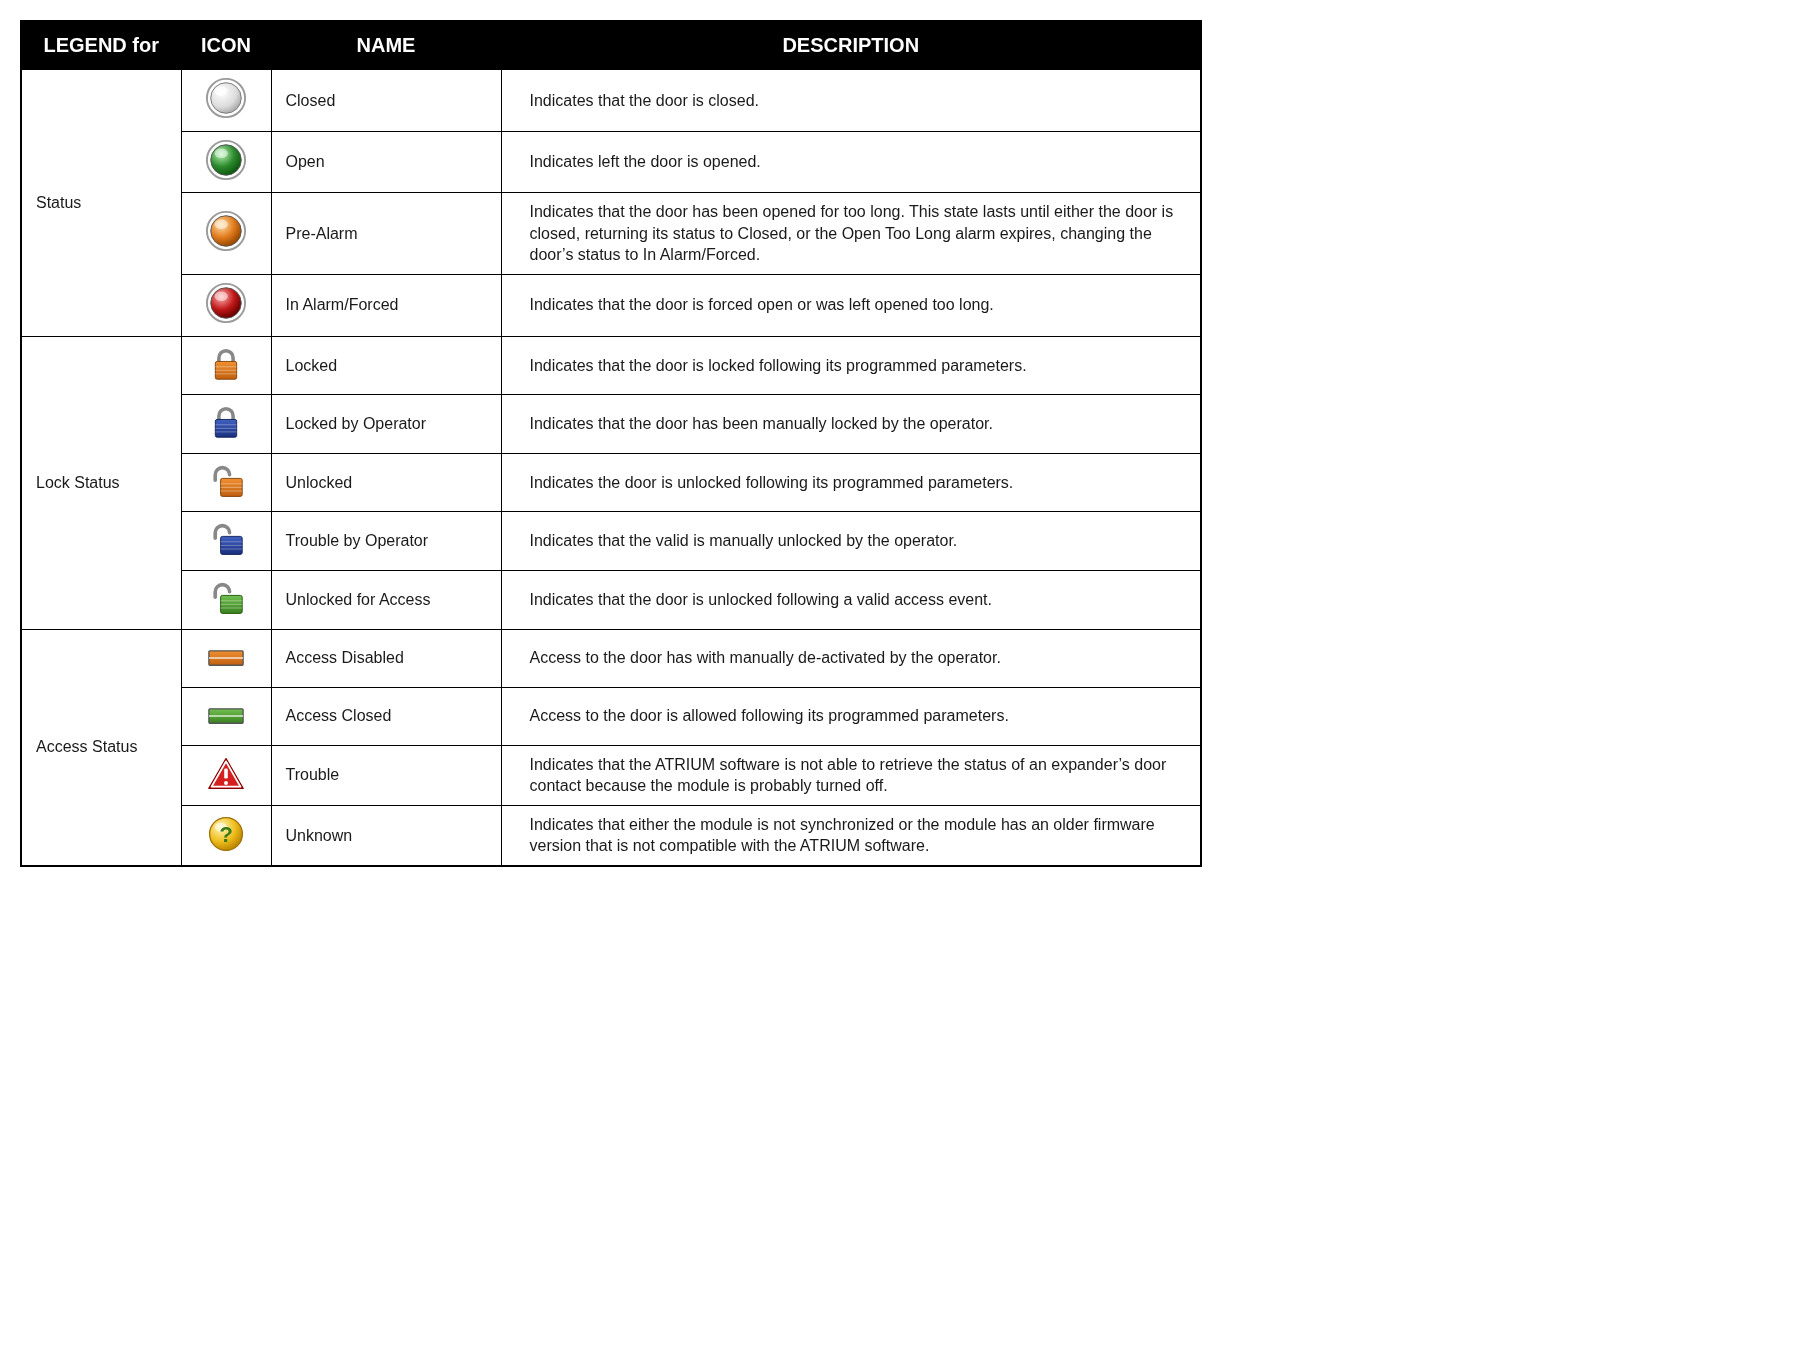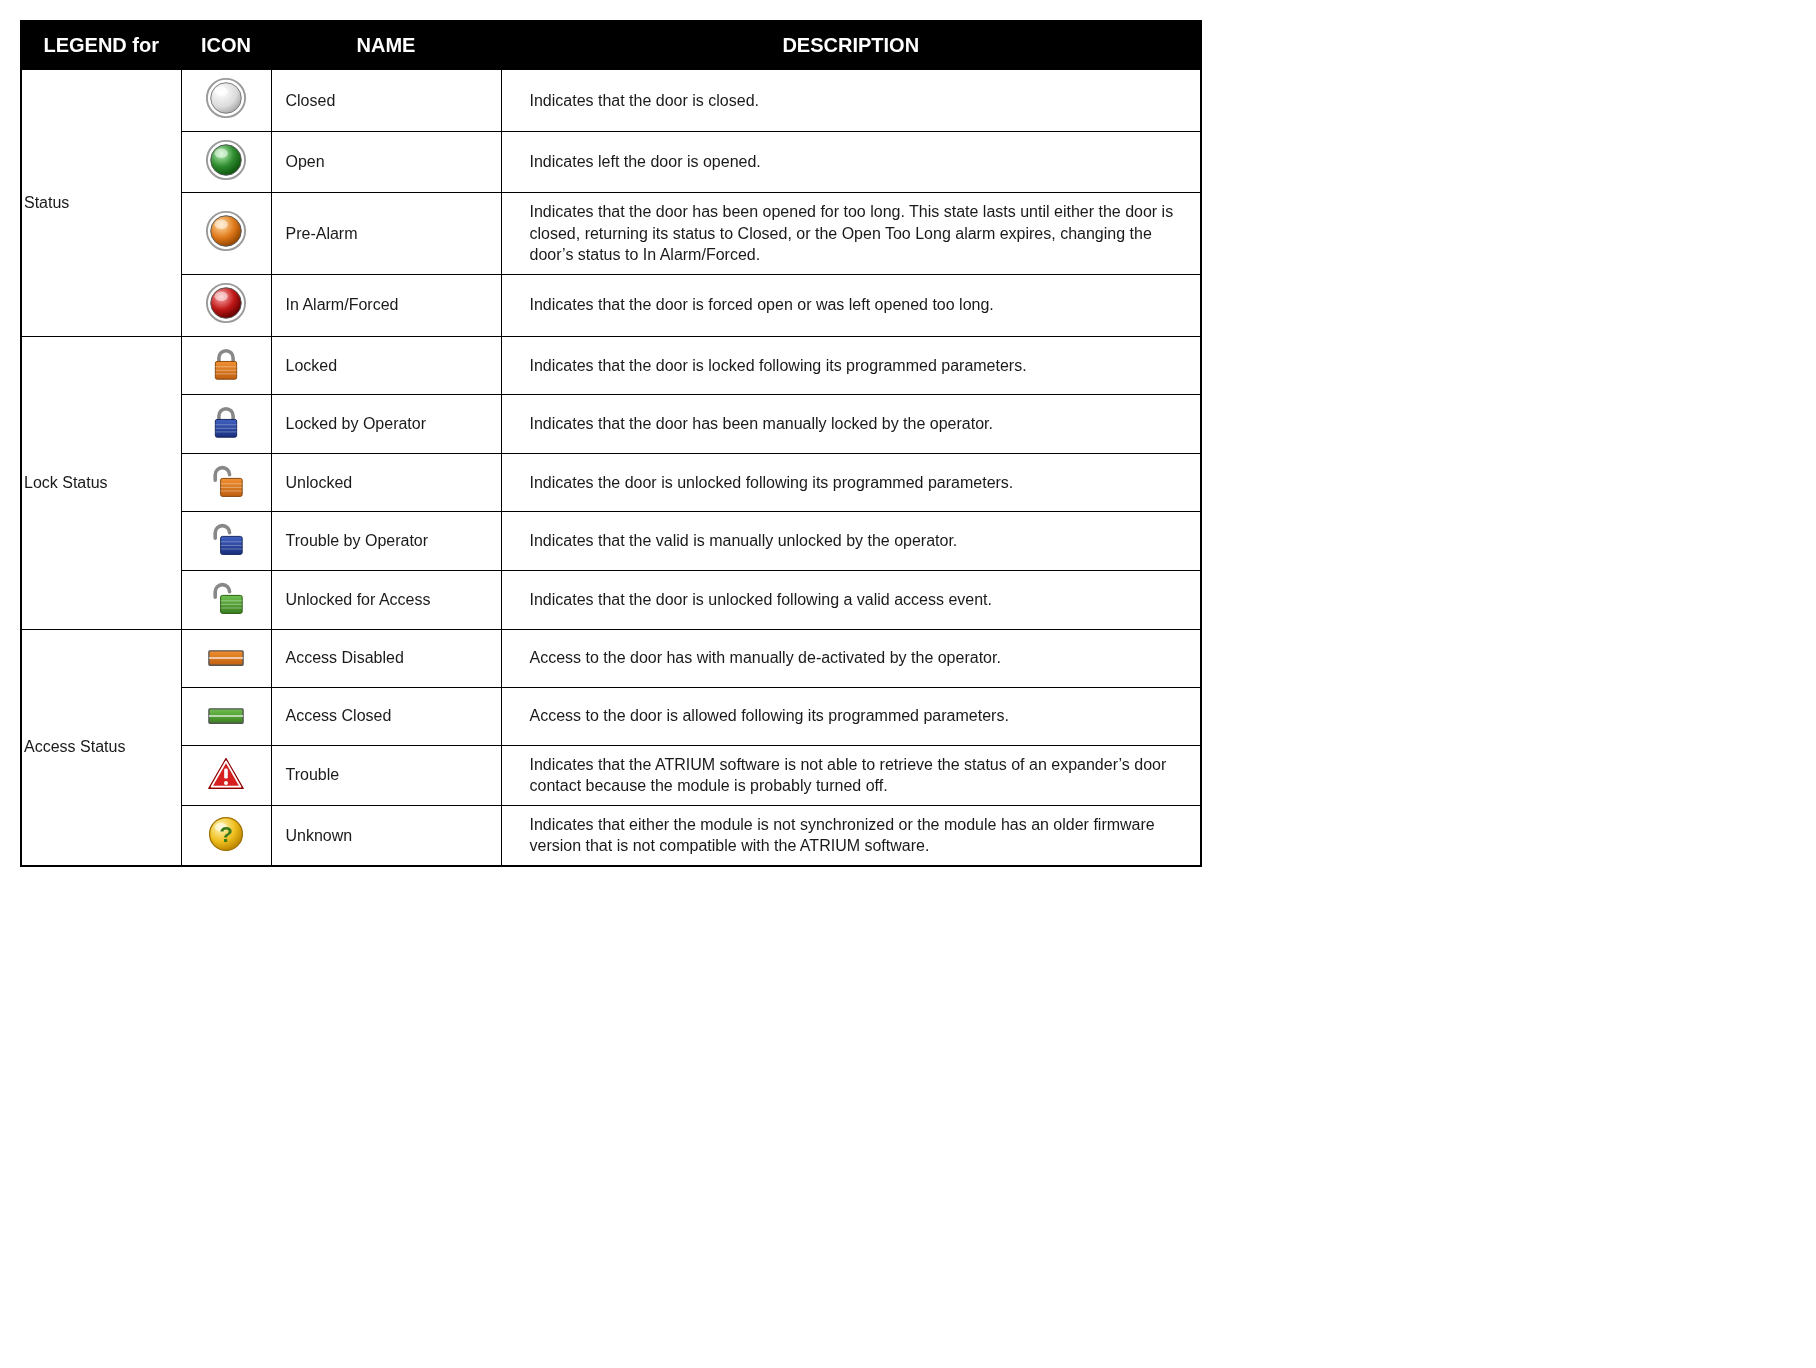--- a/index.html
+++ b/index.html
@@ -28,21 +28,21 @@
   }
   td {
     border: 1px solid #000;
     padding: 8px 12px;
     font-size: 16px;
     vertical-align: middle;
     line-height: 1.35;
   }
   td.legend-cell {
     vertical-align: middle;
-    padding-left: 2px;
+    padding-left: 14px;
   }
   td.icon-cell {
     text-align: center;
     padding: 6px 4px;
     height: 58px;
   }
   td.name-cell {
     padding-left: 14px;
   }
   td.desc-cell {

